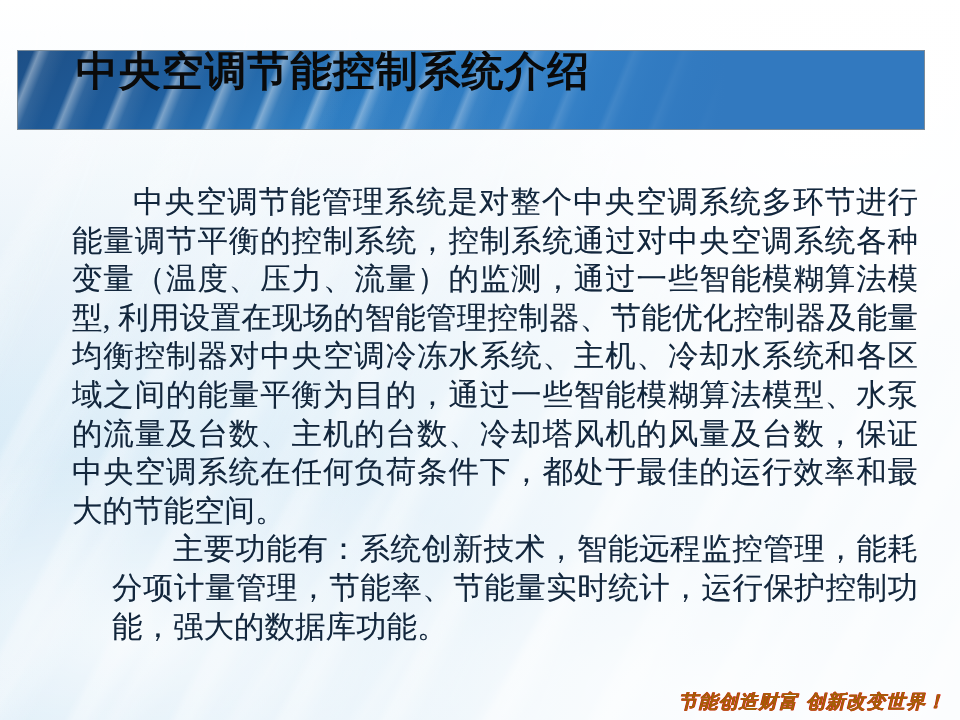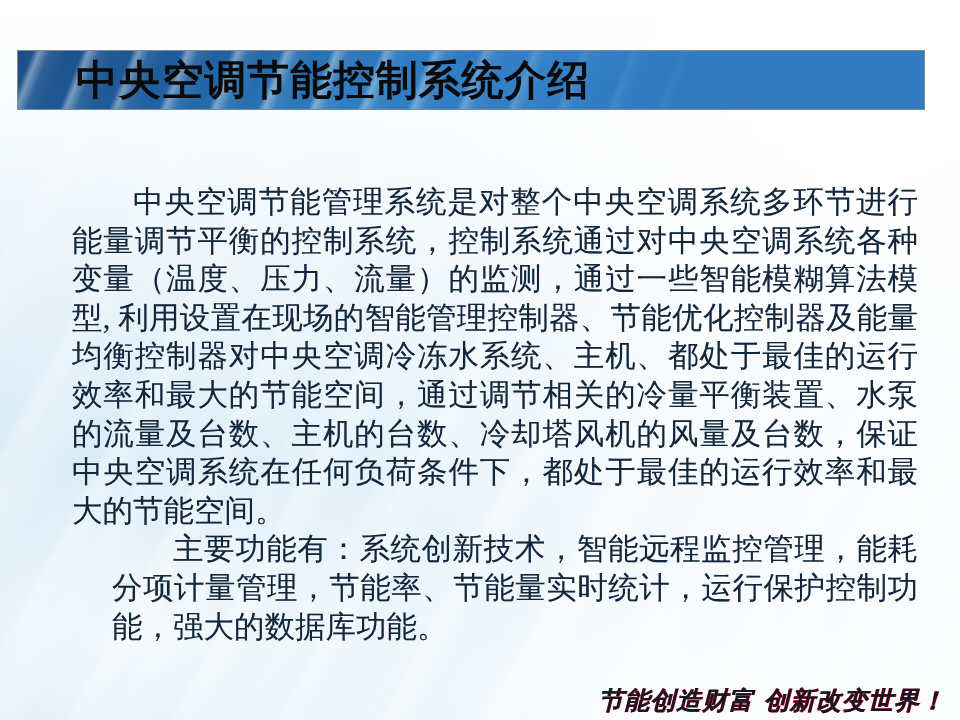--- a/index.html
+++ b/index.html
@@ -73,21 +73,21 @@
       radial-gradient(ellipse 420px 180px at 72% 96%, rgba(255,255,255,0.55), rgba(255,255,255,0) 70%),
       radial-gradient(ellipse 500px 300px at 88% 18%, rgba(255,255,255,0.95), rgba(255,255,255,0) 72%);
   }
 
   
   #title-bar {
     position: absolute;
     left: 17px;
     top: 50px;
     width: 908px;
-    height: 60px;
+    height: 80px;
     box-sizing: border-box;
     border: 1px solid #7b8b99;
     background:
       linear-gradient(to right,
         rgba(20,58,110,0.0) 0%,
         rgba(20,58,110,0.0) 30%,
         rgba(35,110,190,0.25) 48%,
         rgba(47,124,197,0.75) 62%,
         #3279bf 78%,
         #3279bf 100%),
@@ -98,21 +98,20 @@
         rgba(255,255,255,0.08) 30px,
         rgba(255,255,255,0.00) 46px),
       linear-gradient(145deg,
         #1d4f86 0%,
         #1f5d9c 18%,
         #2f7ec2 40%,
         #3a86c6 58%,
         #2f79bd 76%,
         #2f79bd 100%);
     display: flex;
-    align-items: center;
     overflow: hidden;
   }
   #title-text {
     font-family: "DejaVu Sans", "Liberation Sans", sans-serif;
     font-weight: 700;
     font-size: 41px;
     line-height: 1;
     color: #0a0a0a;
     margin-left: 58px;
     letter-spacing: 1px;
@@ -140,25 +139,25 @@
     font-family: "Liberation Serif", "DejaVu Serif", serif;
     text-shadow: 0 0 0.4px rgba(18,38,60,0.35);
   }
   .para + .para { margin-top: 0px; margin-left: 40px; }
 
   
   #footer-slogan {
     position: absolute;
     right: 14px;
     bottom: 9px;
-    color: #0f172a;
+    color: #a16207;
     font-family: "DejaVu Sans", "Liberation Sans", sans-serif;
     font-weight: 700;
     font-style: italic;
-    font-size: 25px;
+    font-size: 19px;
     line-height: 20px;
     letter-spacing: 1px;
     white-space: nowrap;
     text-shadow: 0.5px 0 0 #ea1111, -0.4px 0.4px 0 #c40d0d;
   }
 </style>
 </head>
 <body>
 
 <div id="slide">
@@ -167,19 +166,19 @@
   <div class="bg-layer bg-streaks"></div>
   <div class="bg-layer bg-streaks2"></div>
   <div class="bg-layer bg-haze"></div>
   <div class="bg-layer bg-tintright"></div>
 
   <div id="title-bar">
     <div id="title-text">中央空调节能控制系统介绍</div>
   </div>
 
   <div id="body-block">
-    <p class="para">中央空调节能管理系统是对整个中央空调系统多环节进行能量调节平衡的控制系统，控制系统通过对中央空调系统各种变量（温度、压力、流量）的监测，通过一些智能模糊算法模型, 利用设置在现场的智能管理控制器、节能优化控制器及能量均衡控制器对中央空调冷冻水系统、主机、都处于最佳的运行效率和最大的节能空间，通过调节相关的冷量平衡装置、水泵的流量及台数、主机的台数、冷却塔风机的风量及台数，保证中央空调系统在任何负荷条件下，都处于最佳的运行效率和最大的节能空间。</p>
+    <p class="para">中央空调节能管理系统是对整个中央空调系统多环节进行能量调节平衡的控制系统，控制系统通过对中央空调系统各种变量（温度、压力、流量）的监测，通过一些智能模糊算法模型, 利用设置在现场的智能管理控制器、节能优化控制器及能量均衡控制器对中央空调冷冻水系统、主机、冷却水系统和各区域之间的能量平衡为目的，通过一些智能模糊算法模型、水泵的流量及台数、主机的台数、冷却塔风机的风量及台数，保证中央空调系统在任何负荷条件下，都处于最佳的运行效率和最大的节能空间。</p>
     <p class="para">主要功能有：系统创新技术，智能远程监控管理，能耗分项计量管理，节能率、节能量实时统计，运行保护控制功能，强大的数据库功能。</p>
   </div>
 
   <div id="footer-slogan">节能创造财富 创新改变世界！</div>
 
 </div>
 
 </body></html>

